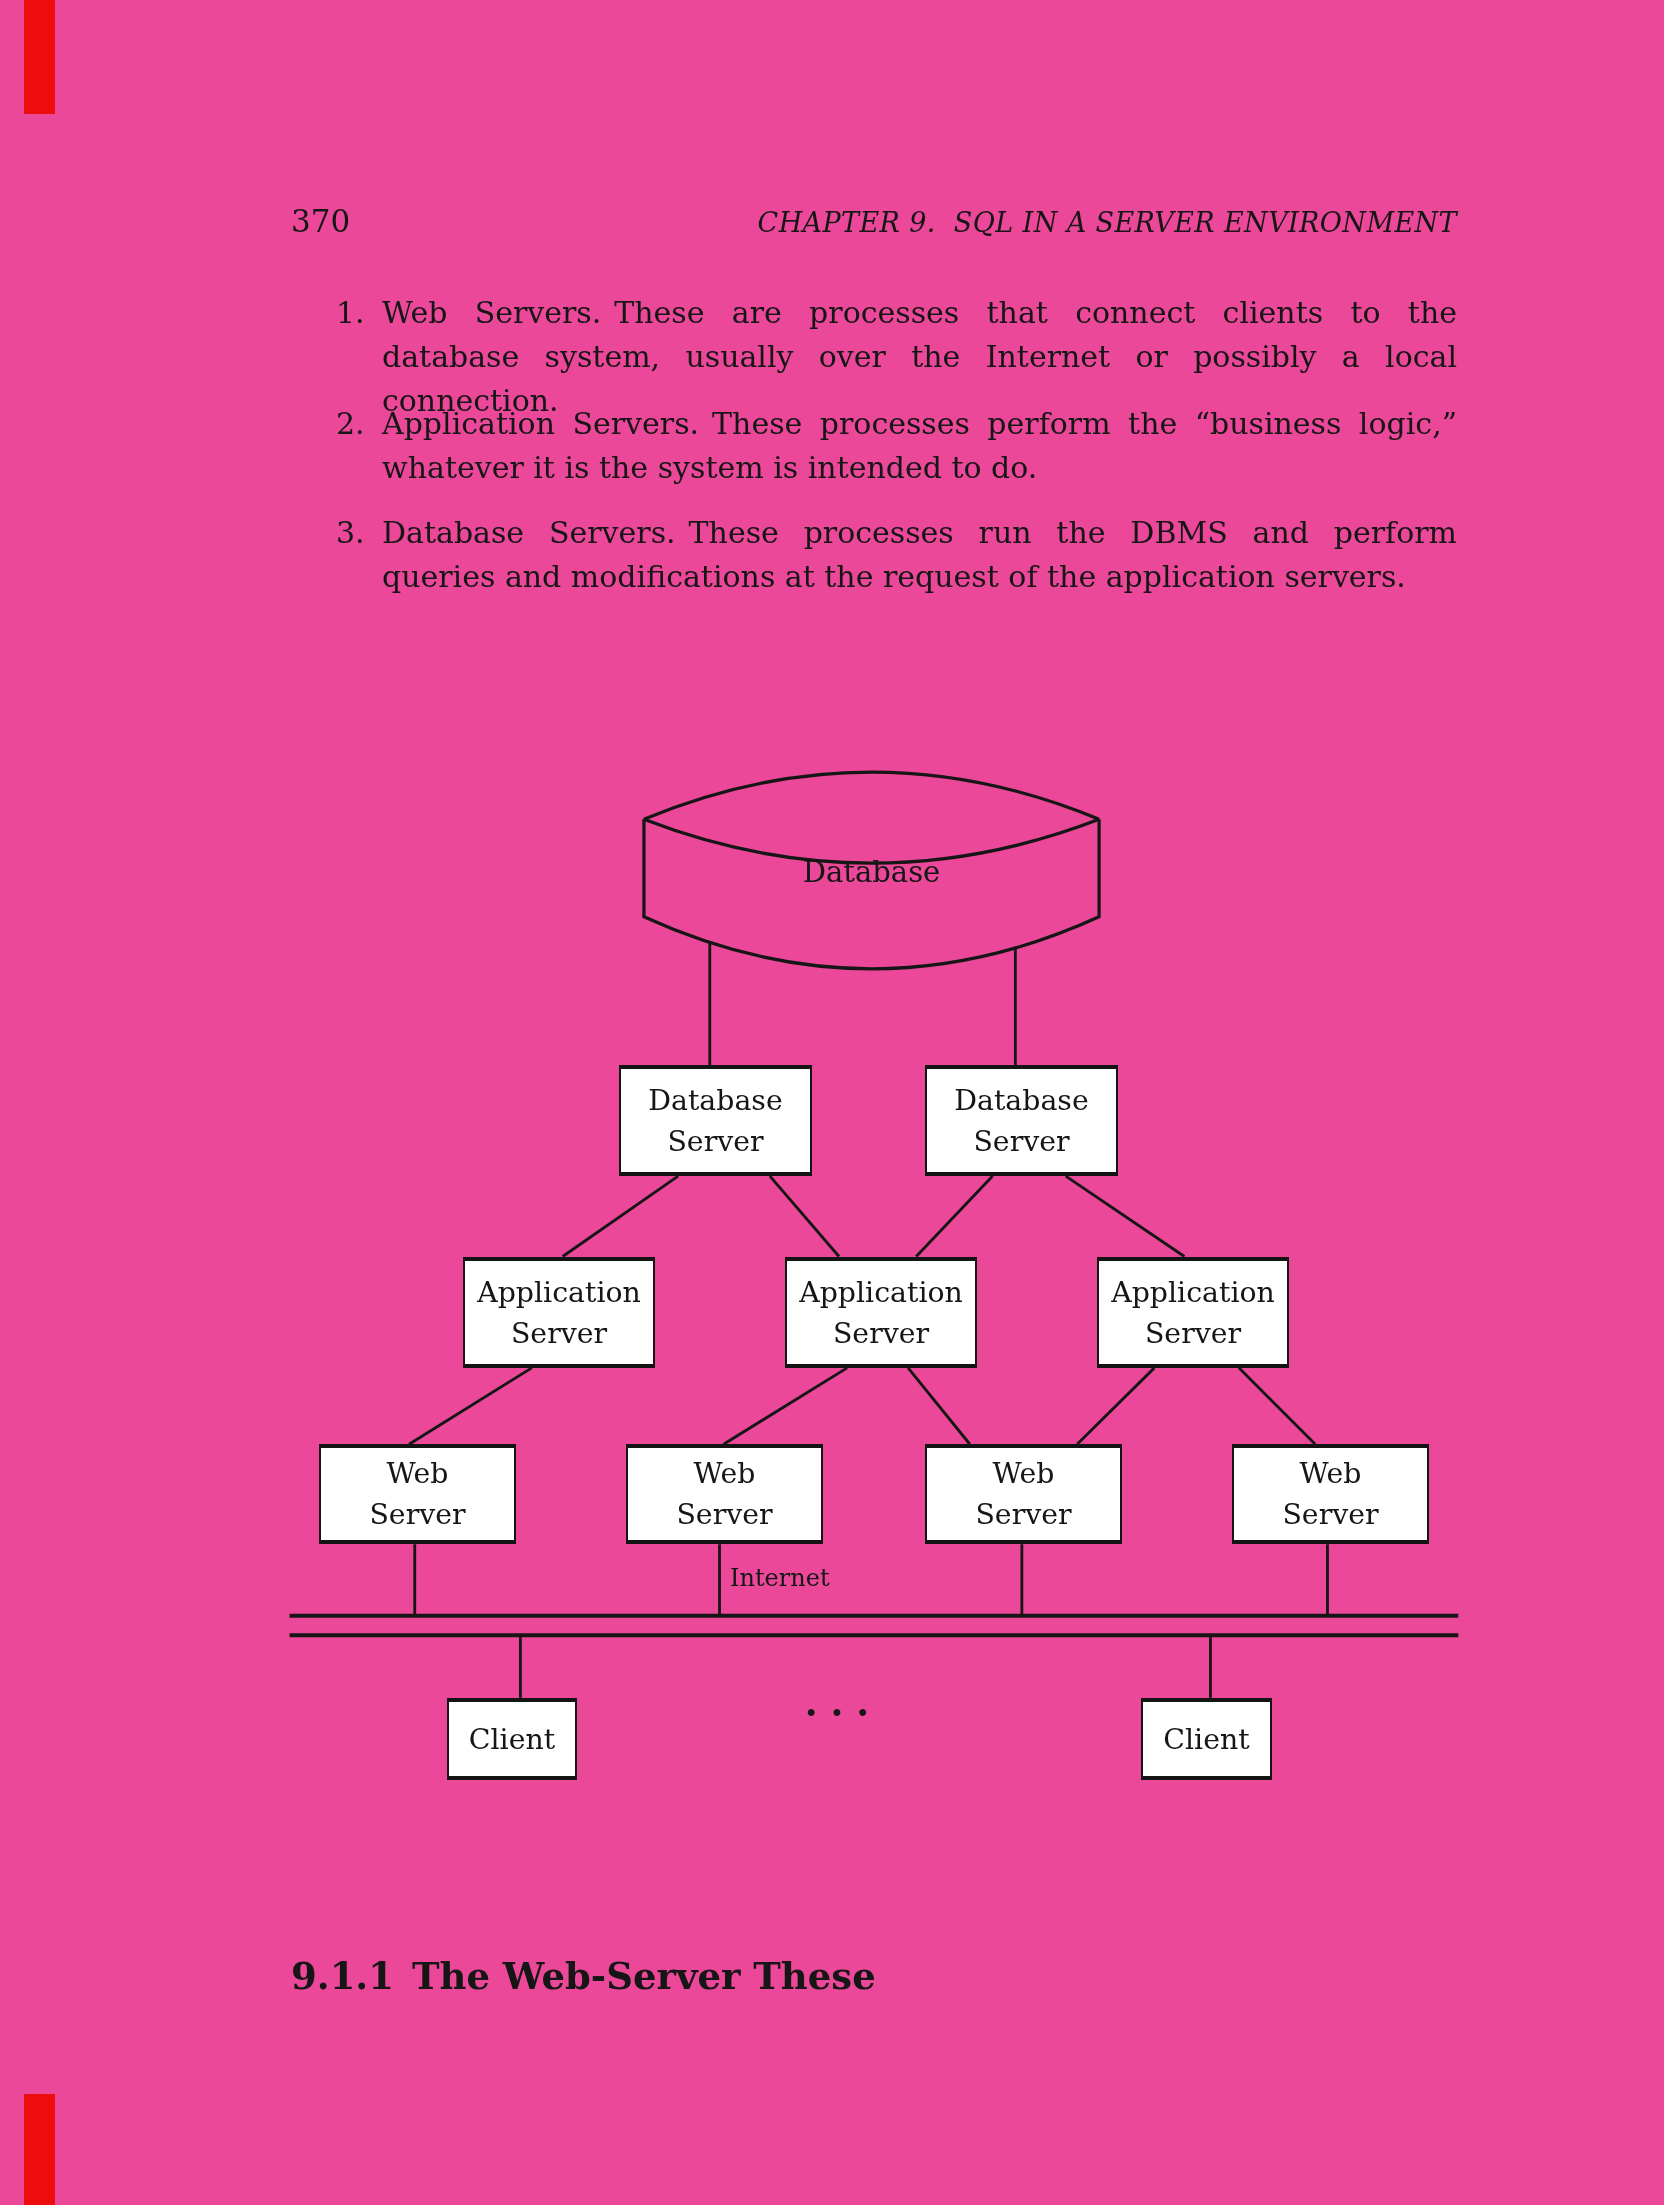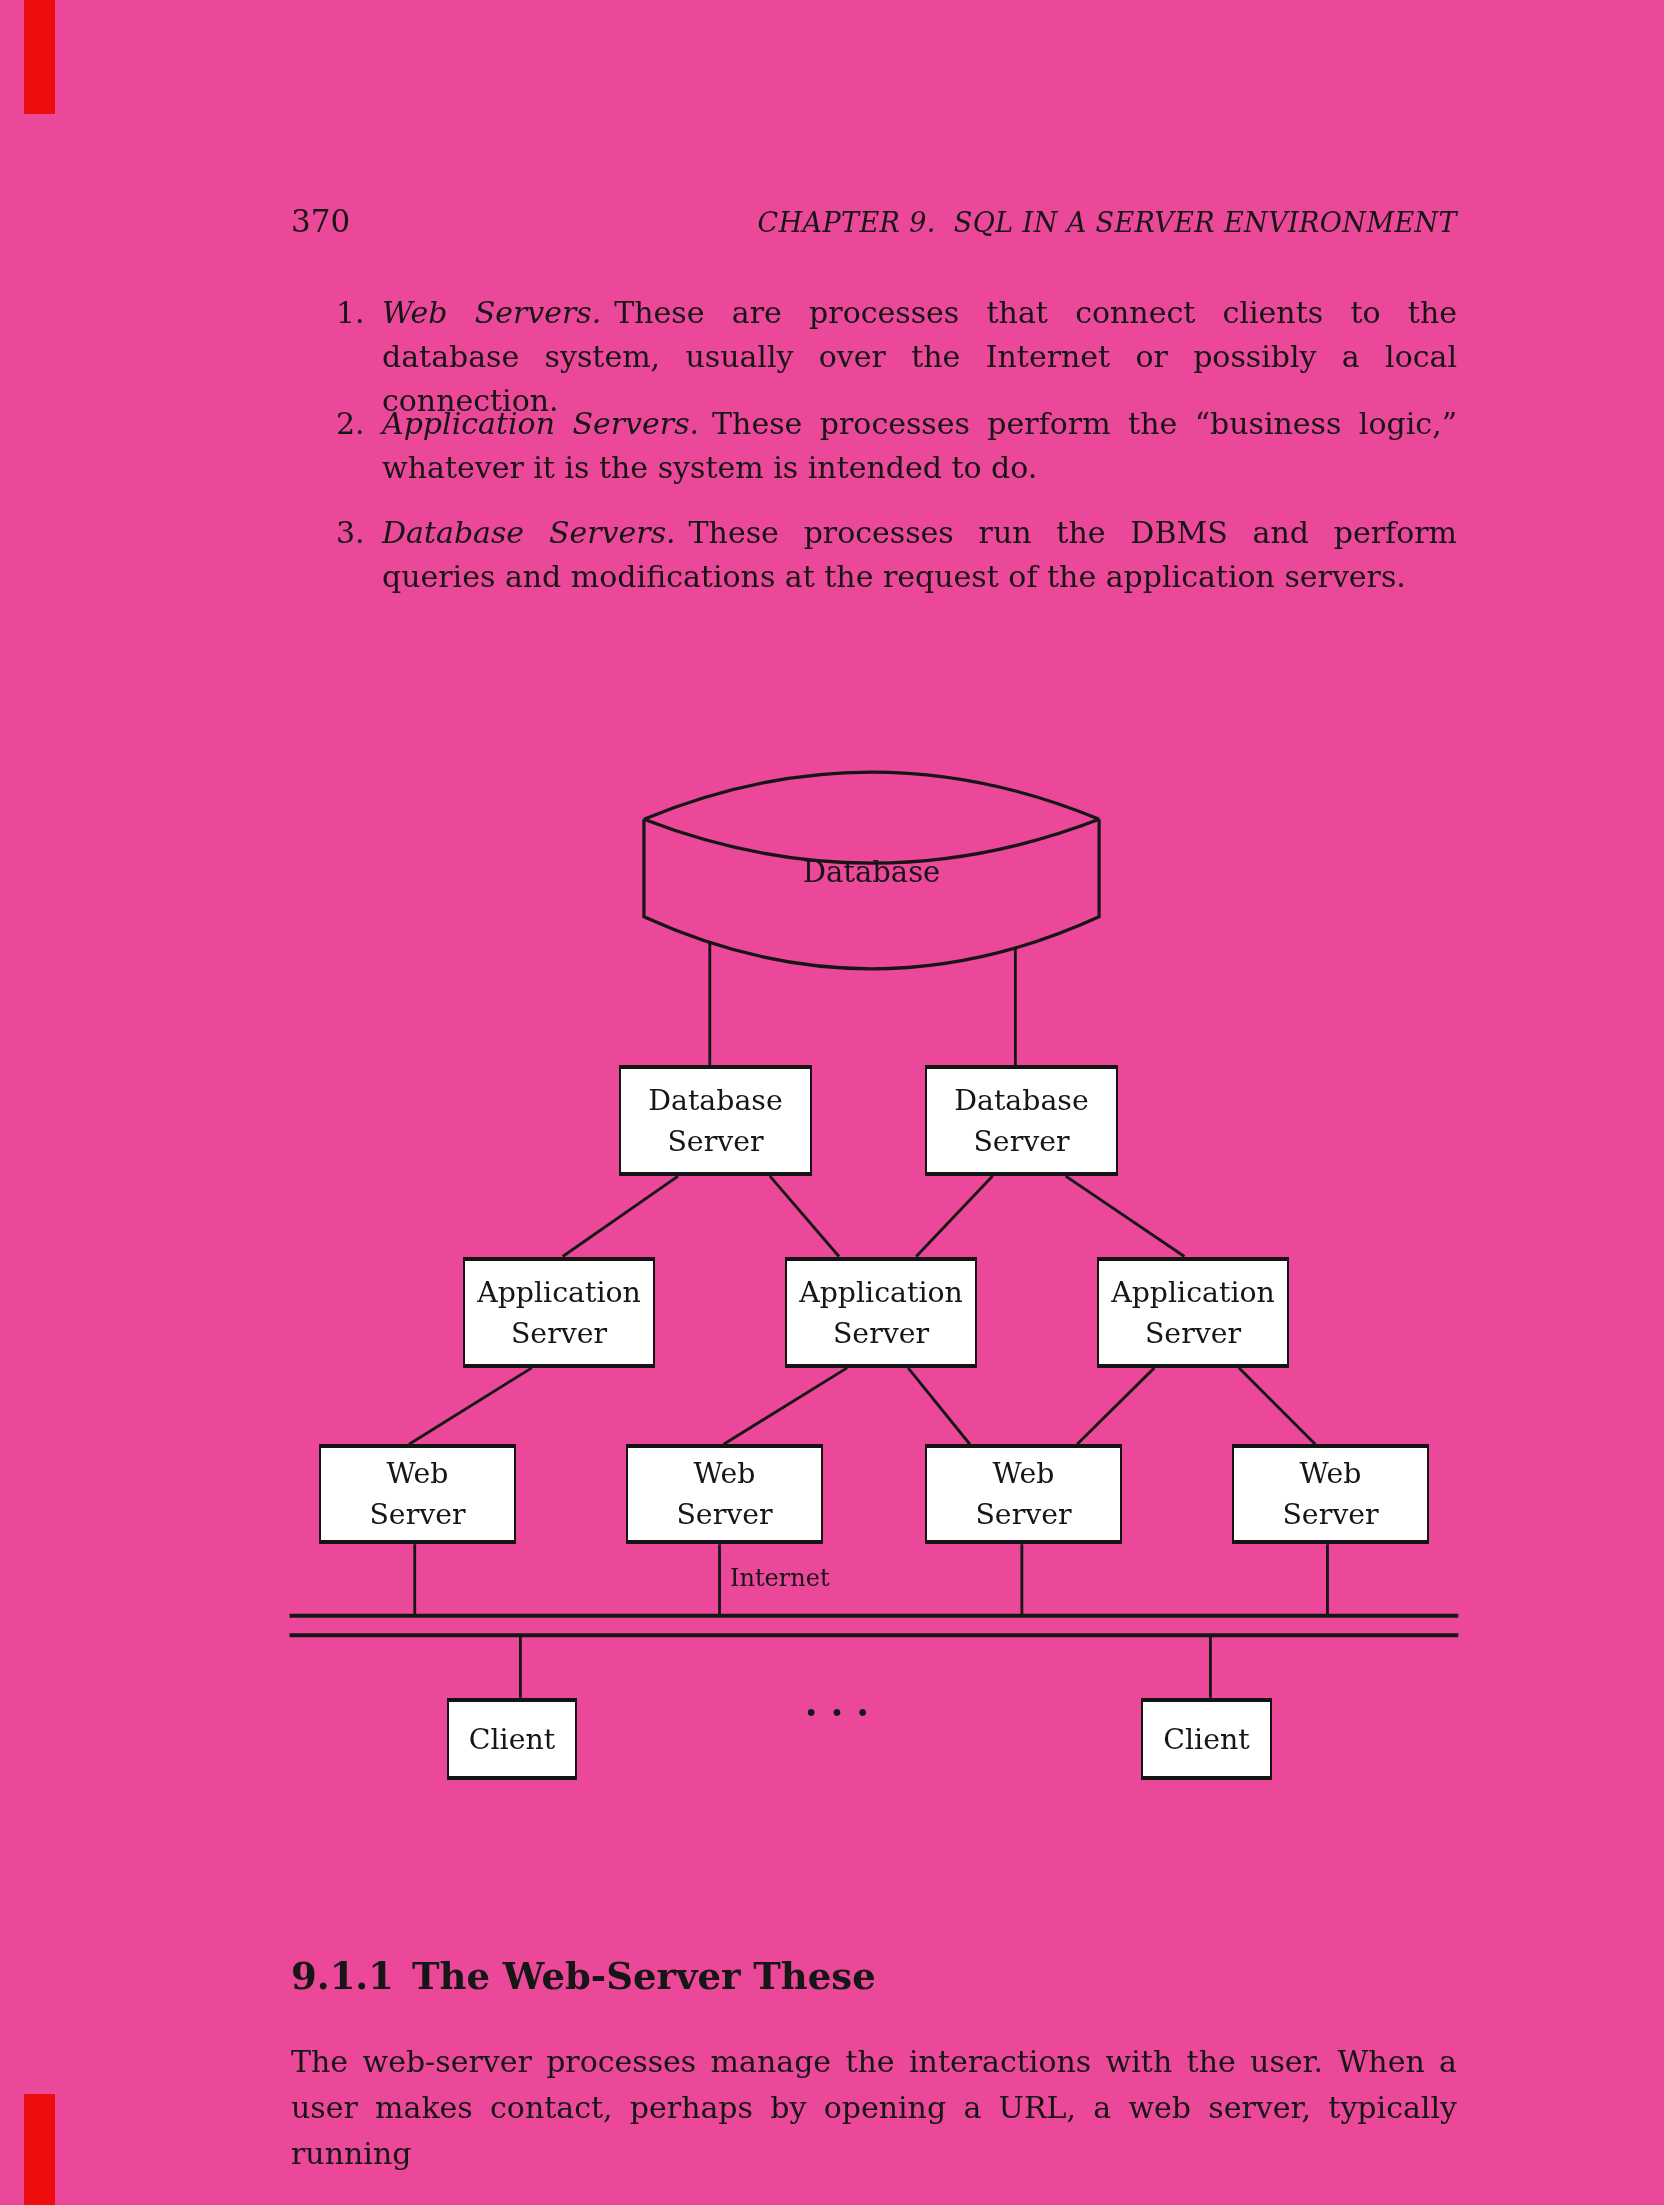--- a/index.html
+++ b/index.html
@@ -16,21 +16,21 @@
     display:flex; justify-content:space-between; align-items:baseline;
   }
   .page-number{font-size:31px;}
   .chapter-header{font-style:italic; font-size:27px; white-space:pre; letter-spacing:0.4px;}
 
   .list-item{
     position:absolute; left:382px; width:1075px;
     font-size:30px; line-height:44px; text-align:justify;
   }
   .item-number{position:absolute; left:-46px;}
-  .item-lead{font-style:italic; margin-right:13px;margin-top:33px;}
+  .item-lead{margin-right:13px;margin-top:33px;}
   .li-1{top:291px;} .li-2{top:402px;} .li-3{top:511px;}
 
   .para{
     position:absolute; left:291px; width:1166px;
     font-size:30px; line-height:44px; text-align:justify;
   }
   .para-intro{top:628px;}
   .para-tier{top:2039px; line-height:46px;}
 
   .diagram-lines{position:absolute; left:0; top:0; width:1665px; height:2205px;}
@@ -149,16 +149,15 @@
 
   <div class="dbox client-1">Client</div>
   <div class="ellipsis">· · ·</div>
   <div class="dbox client-2">Client</div>
 
 
   <div class="section-heading">
     <span class="section-number">9.1.1</span><span class="section-title">The Web-Server These</span>
   </div>
 
-  <div class="para para-tier">The web-server processes manage the interactions with the user. When a user makes contact, perhaps by opening a URL, a web server, typically running</div>
 
 </div>
 
 
 </body></html>

